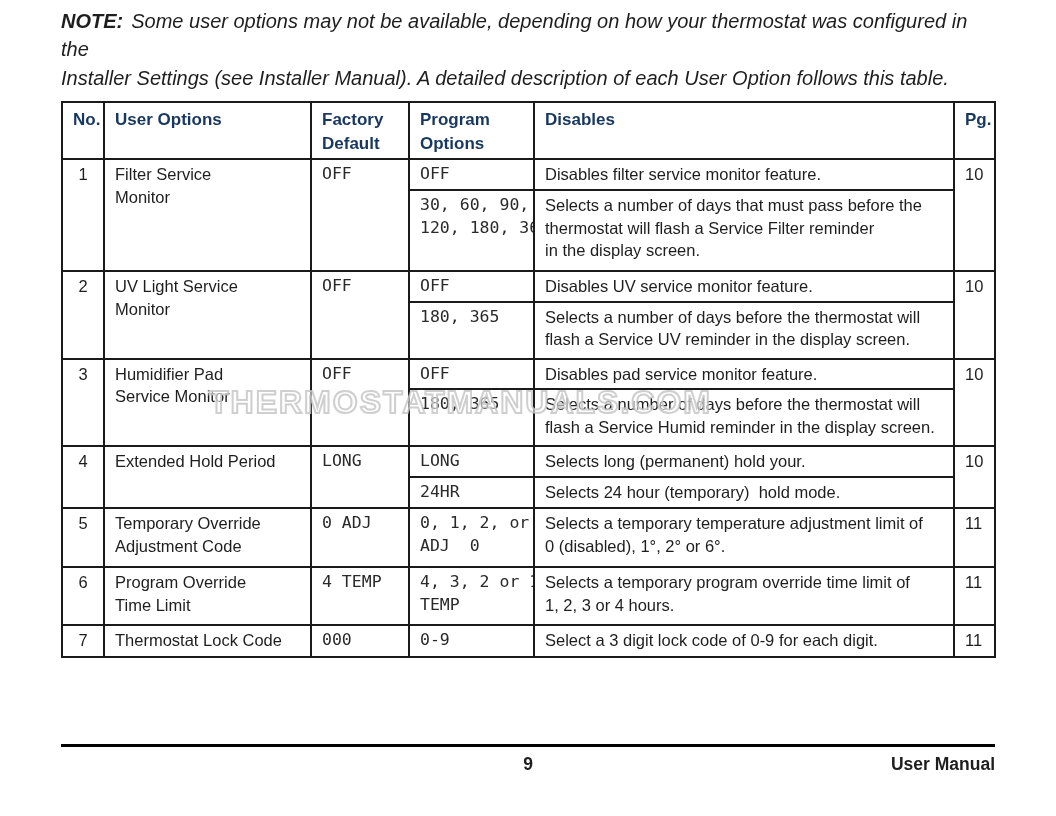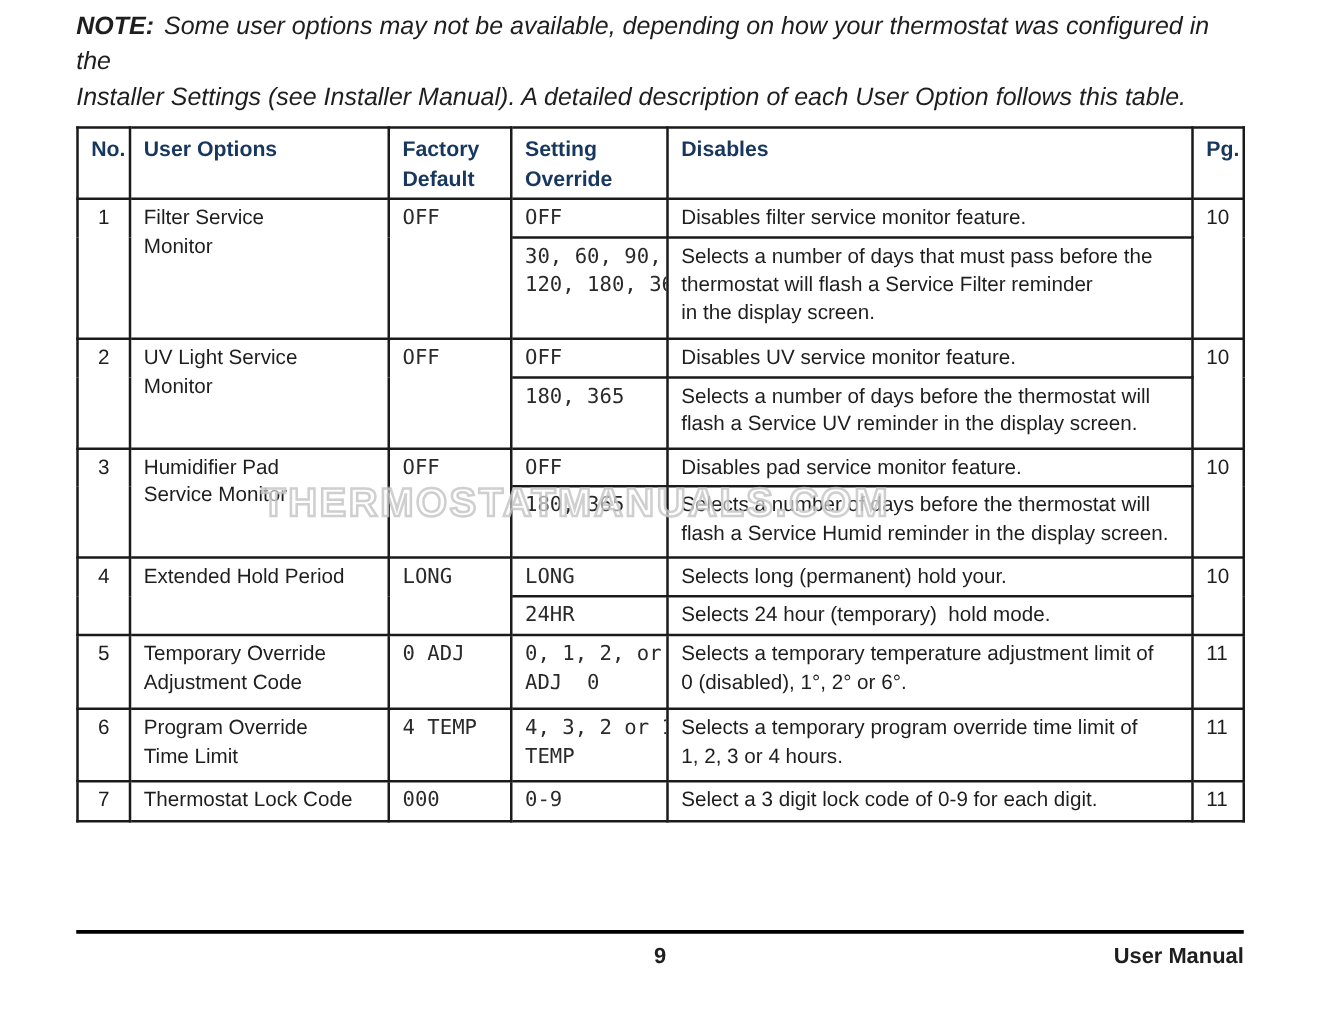--- a/index.html
+++ b/index.html
@@ -69,21 +69,21 @@
         <col style="width:98px">
       <col style="width:125px">
         <col style="width:420px">
         <col style="width:41px">
     </colgroup>
     <tbody>
         <tr style="height:42px">
       <th class="c-no">No.</th>
       <th class="c-opt">User Options</th>
       <th class="c-fac">Factory Default</th>
-      <th class="c-set">Setting Override</th>
+      <th class="c-set">Program Options</th>
       <th class="c-com">Disables</th>
       <th class="c-pg">Pg.</th>
     </tr>
 
     <tr style="height:24px">
       <td class="c-no" rowspan="2">1</td>
       <td class="c-opt" rowspan="2">Filter Service
 Monitor</td>
       <td class="c-fac lcd" rowspan="2">OFF</td>
       <td class="c-set lcd sb">OFF</td>

